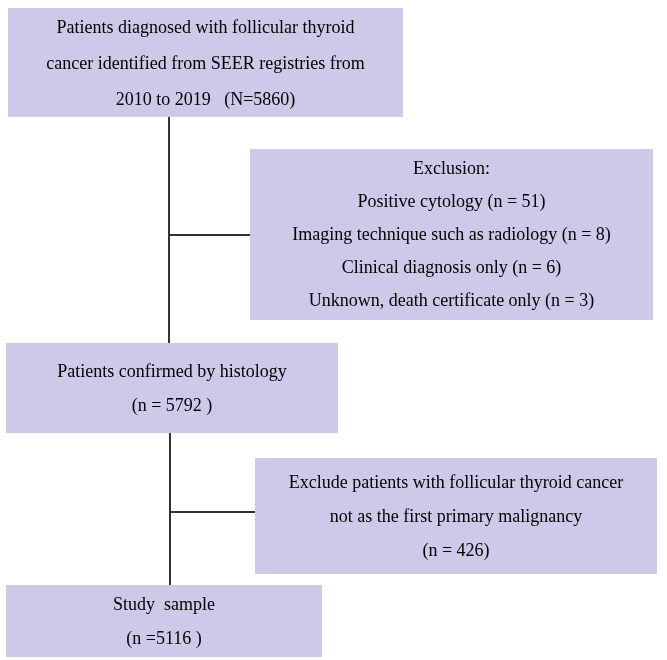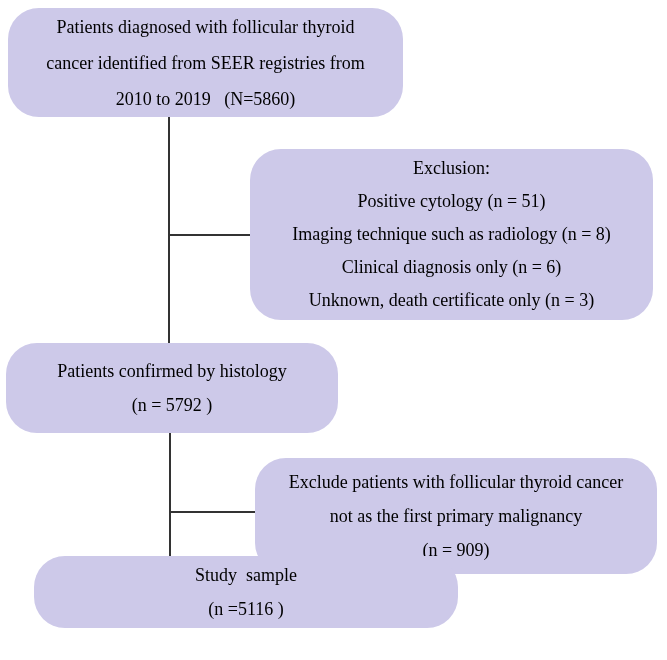--- a/index.html
+++ b/index.html
@@ -17,34 +17,33 @@
     overflow: hidden;
   }
   .flow-box {
     position: absolute;
     background: var(--box-fill, #cdc9e9);
     display: flex;
     align-items: center;
     justify-content: center;
     text-align: center;
     box-sizing: border-box;
-    border-radius: 31px;
   }
   .flow-box .box-text {
     white-space: pre-wrap;
     font-size: 18px;
     line-height: 34px;
   }
   .box-source   { left: 8px;   top: 8px;   width: 395px; height: 109px; }
   .box-source .box-text { line-height: 36px; }
   .box-excl1    { left: 250px; top: 149px; width: 403px; height: 171px; }
   .box-excl1 .box-text  { line-height: 33px; }
   .box-histology{ left: 6px;   top: 343px; width: 332px; height: 90px; }
   .box-excl2    { left: 255px; top: 458px; width: 402px; height: 116px; }
-  .box-sample   { left: 6px;   top: 556px; width: 424px; height: 72px; margin-left: 28px; }
+  .box-sample   { left: 6px;   top: 585px; width: 316px; height: 72px; }
   .connector {
     position: absolute;
     background: var(--line-color, #333333);
   }
   .vline1 { left: 168px; top: 117px; width: 2px;  height: 226px; }
   .hline1 { left: 168px; top: 234px; width: 84px; height: 2px;  }
   .vline2 { left: 169px; top: 433px; width: 2px;  height: 152px; }
   .hline2 { left: 169px; top: 511px; width: 88px; height: 2px;  }
 </style>
 </head>
@@ -73,21 +72,21 @@
     <span class="box-text">Patients confirmed by histology
 (n = 5792 )</span>
   </div>
 
   <div class="connector vline2"></div>
   <div class="connector hline2"></div>
 
   <div class="flow-box box-excl2">
     <span class="box-text">Exclude patients with follicular thyroid cancer
 not as the first primary malignancy
-(n = 909)</span>
+(n = 426)</span>
   </div>
 
   <div class="flow-box box-sample">
     <span class="box-text">Study  sample
 (n =5116 )</span>
   </div>
 
 </div>
 
 </body></html>

